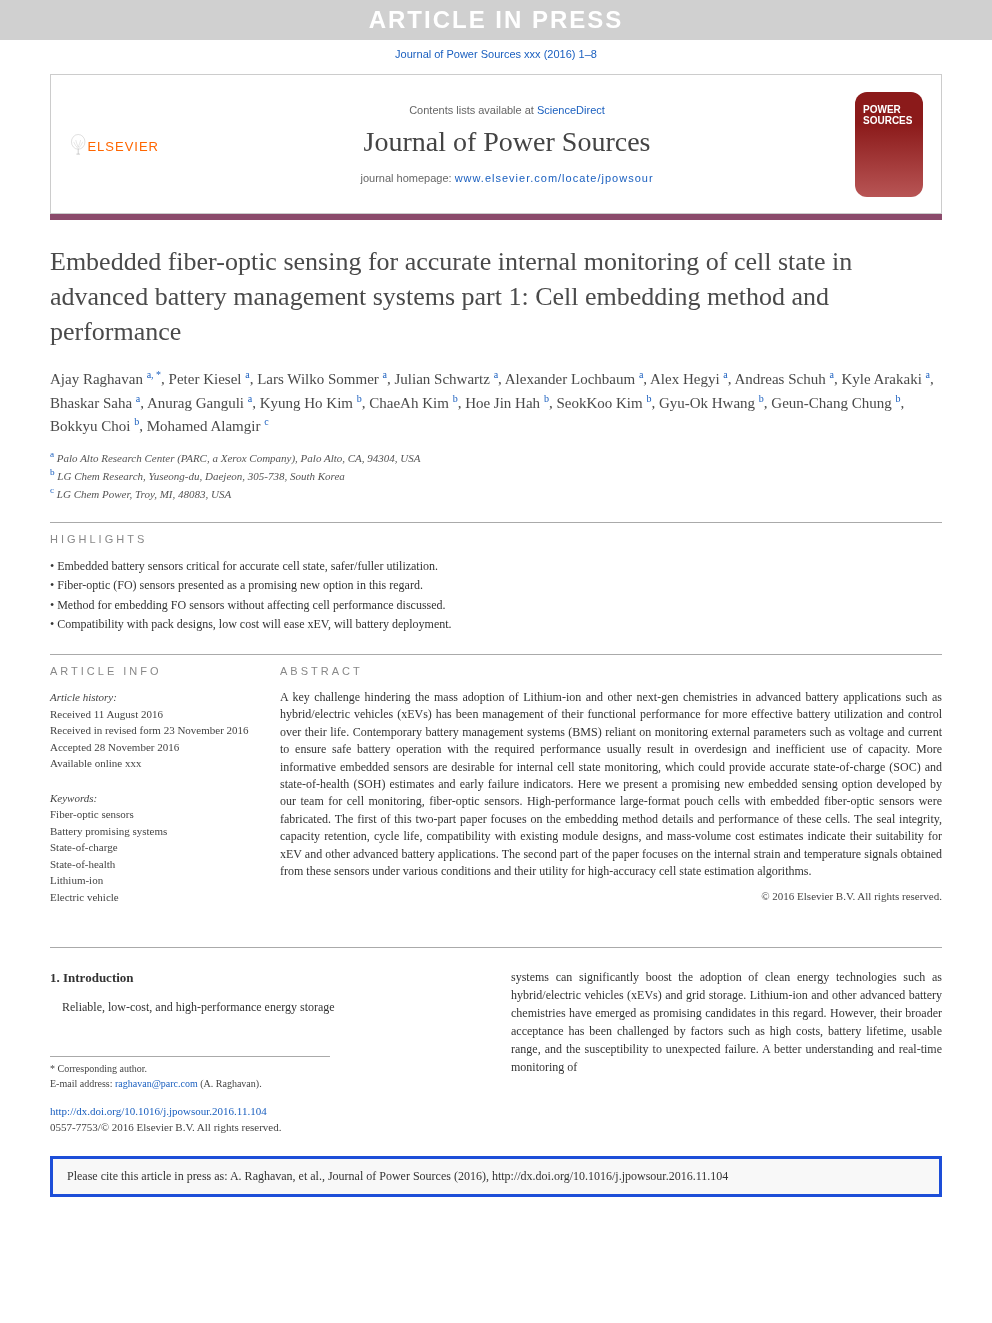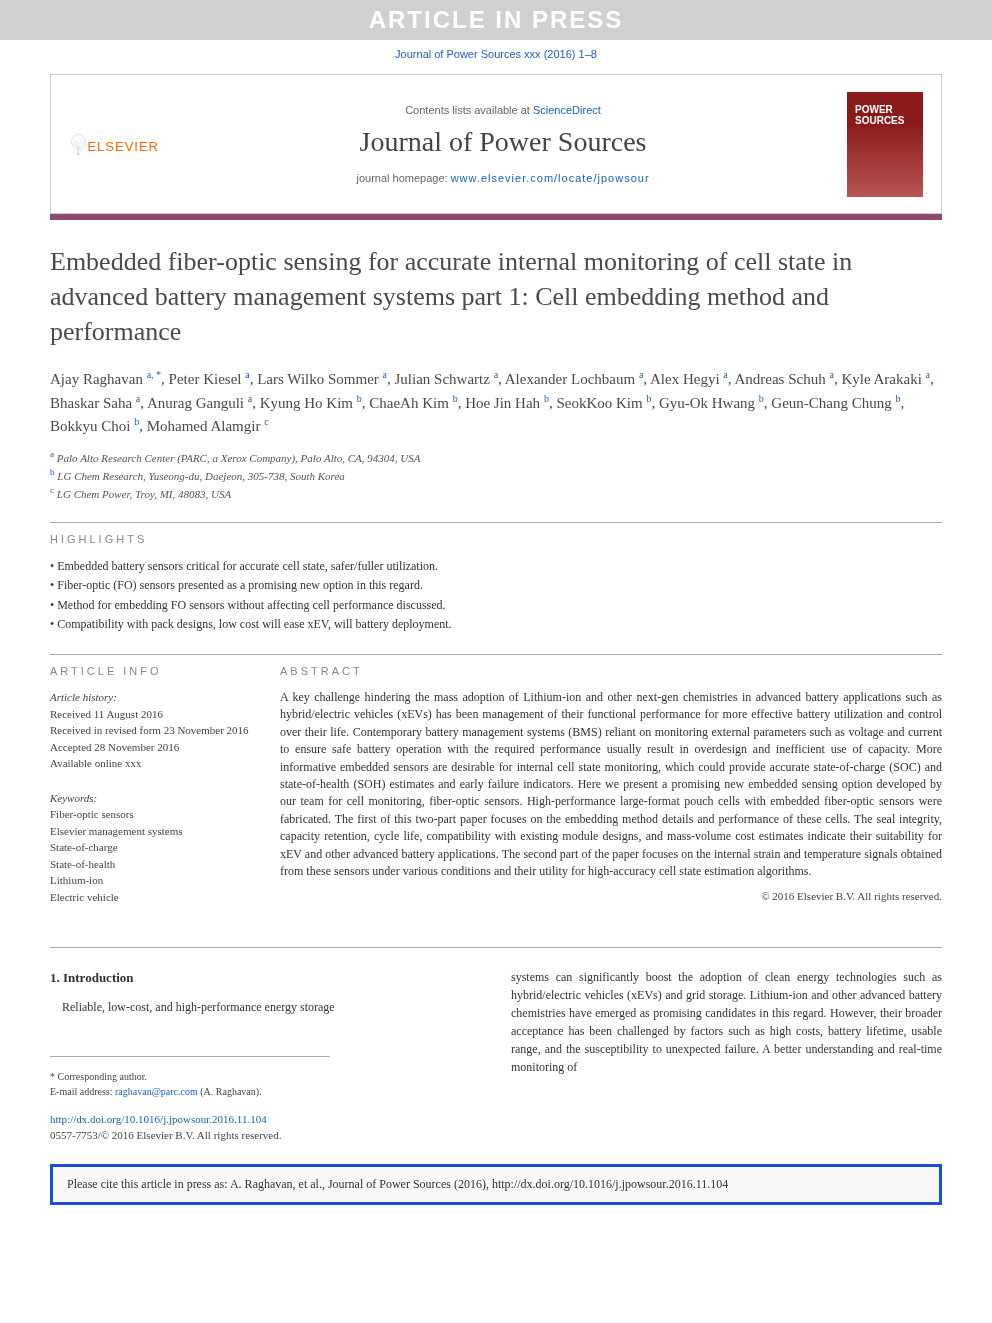--- a/index.html
+++ b/index.html
@@ -9,21 +9,21 @@
   .header-box { border: 1px solid #ccc; margin: 0 50px; padding: 12px 18px; display: flex; align-items: center; position: relative; min-height: 140px; }
   .elsevier-logo { display: flex; align-items: center; width: 90px; }
   .elsevier-tree { width: 60px; height: 70px; }
   .elsevier-text { color: #ff6600; font-size: 13px; font-family: Arial, sans-serif; margin-top: 4px; letter-spacing: 1px; }
   .header-center { flex: 1; text-align: center; }
   .contents-line { font-size: 11px; color: #666; font-family: Arial, sans-serif; margin-bottom: 10px; }
   .contents-line a { color: #1a5fbf; text-decoration: none; }
   .journal-name { font-size: 28px; color: #444; font-family: Georgia, serif; margin-bottom: 14px; }
   .homepage-line { font-size: 11px; color: #666; font-family: Arial, sans-serif; }
   .homepage-line a { color: #1a5fbf; text-decoration: none; letter-spacing: 1px; }
-  .journal-cover { width: 76px; height: 105px; background: linear-gradient(180deg, #8b1a1a 0%, #8b1a1a 30%, #b85555 100%); position: relative; }
+  .journal-cover { width: 68px; height: 105px; background: linear-gradient(180deg, #8b1a1a 0%, #8b1a1a 30%, #b85555 100%); position: relative; border-radius: 12px; }
   .journal-cover-text { position: absolute; top: 12px; left: 8px; color: #fff; font-size: 10px; font-weight: bold; font-family: Arial, sans-serif; line-height: 1.1; }
   .color-bar { height: 6px; background: #8b4a6b; margin: 0 50px 24px; }
   .content { padding: 0 50px; }
   .title { font-size: 26px; color: #4a4a4a; line-height: 1.35; margin-bottom: 18px; font-weight: normal; font-family: Georgia, serif; }
   .authors { font-size: 15px; color: #4a4a4a; line-height: 1.5; margin-bottom: 10px; font-family: Georgia, serif; }
   .authors sup { font-size: 10px; color: #1a5fbf; }
   .affiliations { font-size: 11px; font-style: italic; color: #555; line-height: 1.5; margin-bottom: 20px; }
   .affiliations sup { color: #1a5fbf; font-style: normal; }
   .section-divider { border-top: 1px solid #aaa; margin: 18px 0 10px; }
   .section-label { font-size: 11px; letter-spacing: 3px; color: #888; font-family: Arial, sans-serif; text-transform: uppercase; margin-bottom: 12px; }
@@ -32,21 +32,21 @@
   .two-col { display: flex; gap: 30px; margin-bottom: 24px; }
   .left-col { width: 200px; flex-shrink: 0; }
   .right-col { flex: 1; }
   .info-block { font-size: 11px; color: #444; line-height: 1.5; margin-bottom: 18px; }
   .info-block .italic { font-style: italic; }
   .abstract-text { font-size: 12px; color: #333; line-height: 1.45; text-align: justify; }
   .copyright { text-align: right; font-size: 11px; color: #444; margin-top: 10px; }
   .intro-section { display: flex; gap: 30px; margin-top: 20px; }
   .intro-col { flex: 1; font-size: 12px; line-height: 1.5; text-align: justify; }
   .intro-heading { font-size: 13px; font-weight: bold; margin-bottom: 10px; }
-  .footnotes { font-size: 10px; color: #444; line-height: 1.5; margin-top: 40px; border-top: 1px solid #aaa; padding-top: 12px; width: 280px; }
+  .footnotes { font-size: 10px; color: #444; line-height: 1.5; margin-top: 40px; border-top: 1px solid #aaa; padding-top: 4px; width: 280px; }
   .footnotes a { color: #1a5fbf; text-decoration: none; }
   .doi-block { font-size: 11px; color: #444; margin-top: 12px; }
   .doi-block a { color: #1a5fbf; text-decoration: none; }
   .cite-box { border: 3px solid #1d4ed8; margin: 20px 50px 10px; padding: 10px 14px; font-size: 12px; color: #333; background: #f8f8f8; }
 </style>
 </head>
 <body>
 
 <div class="article-in-press">ARTICLE IN PRESS</div>
 <div class="journal-ref">Journal of Power Sources xxx (2016) 1–8</div>
@@ -103,21 +103,21 @@
         <div class="italic">Article history:</div>
         <div>Received 11 August 2016</div>
         <div>Received in revised form 23 November 2016</div>
         <div>Accepted 28 November 2016</div>
         <div>Available online xxx</div>
       </div>
       <div class="info-block">
         <div class="italic">Keywords:</div>
         <div id="keywords-container">
             <div>Fiber-optic sensors</div>
-            <div>Elsevier management systems</div>
+            <div>Battery promising systems</div>
             <div>State-of-charge</div>
             <div>State-of-health</div>
             <div>Lithium-ion</div>
             <div>Electric vehicle</div>
           </div>
       </div>
     </div>
     <div class="right-col">
       <div class="section-label">ABSTRACT</div>
       <div class="abstract-text">A key challenge hindering the mass adoption of Lithium-ion and other next-gen chemistries in advanced battery applications such as hybrid/electric vehicles (xEVs) has been management of their functional performance for more effective battery utilization and control over their life. Contemporary battery management systems (BMS) reliant on monitoring external parameters such as voltage and current to ensure safe battery operation with the required performance usually result in overdesign and inefficient use of capacity. More informative embedded sensors are desirable for internal cell state monitoring, which could provide accurate state-of-charge (SOC) and state-of-health (SOH) estimates and early failure indicators. Here we present a promising new embedded sensing option developed by our team for cell monitoring, fiber-optic sensors. High-performance large-format pouch cells with embedded fiber-optic sensors were fabricated. The first of this two-part paper focuses on the embedding method details and performance of these cells. The seal integrity, capacity retention, cycle life, compatibility with existing module designs, and mass-volume cost estimates indicate their suitability for xEV and other advanced battery applications. The second part of the paper focuses on the internal strain and temperature signals obtained from these sensors under various conditions and their utility for high-accuracy cell state estimation algorithms.</div>

